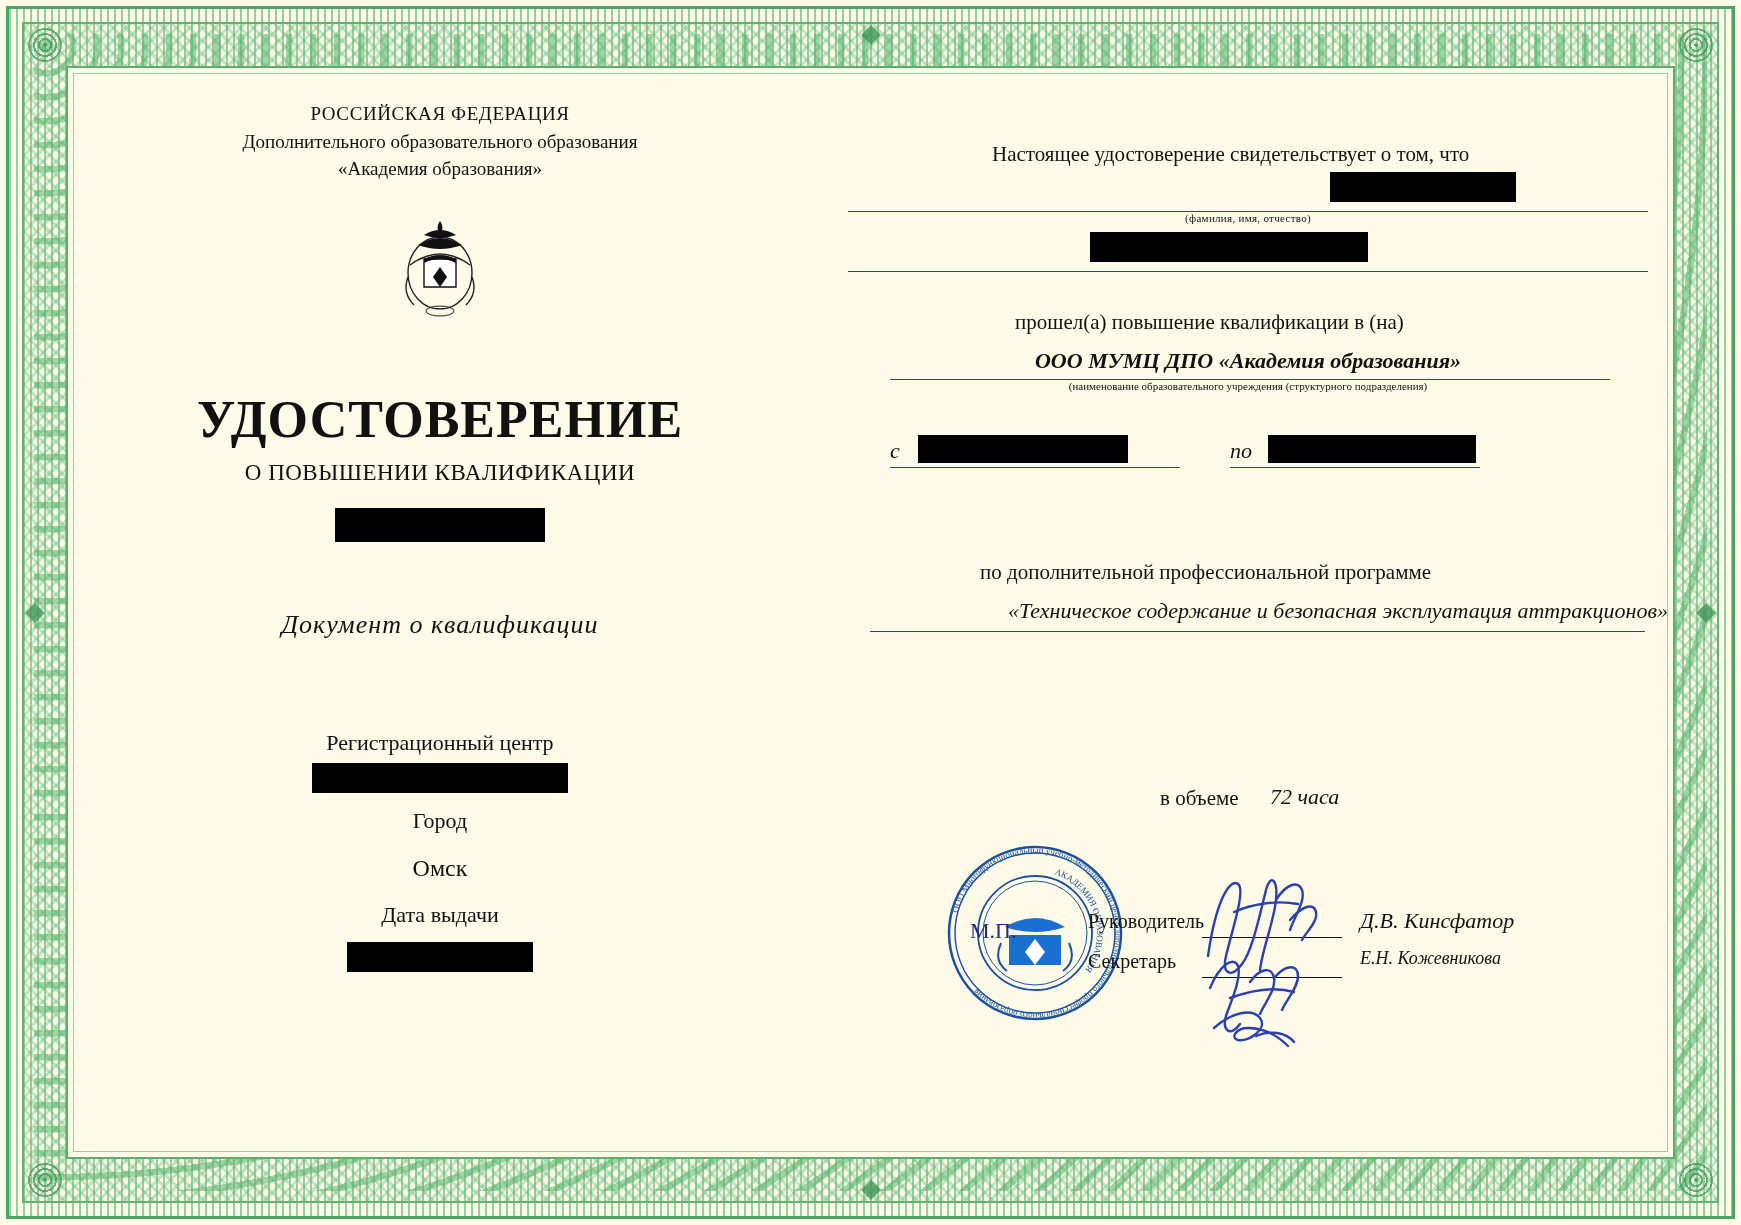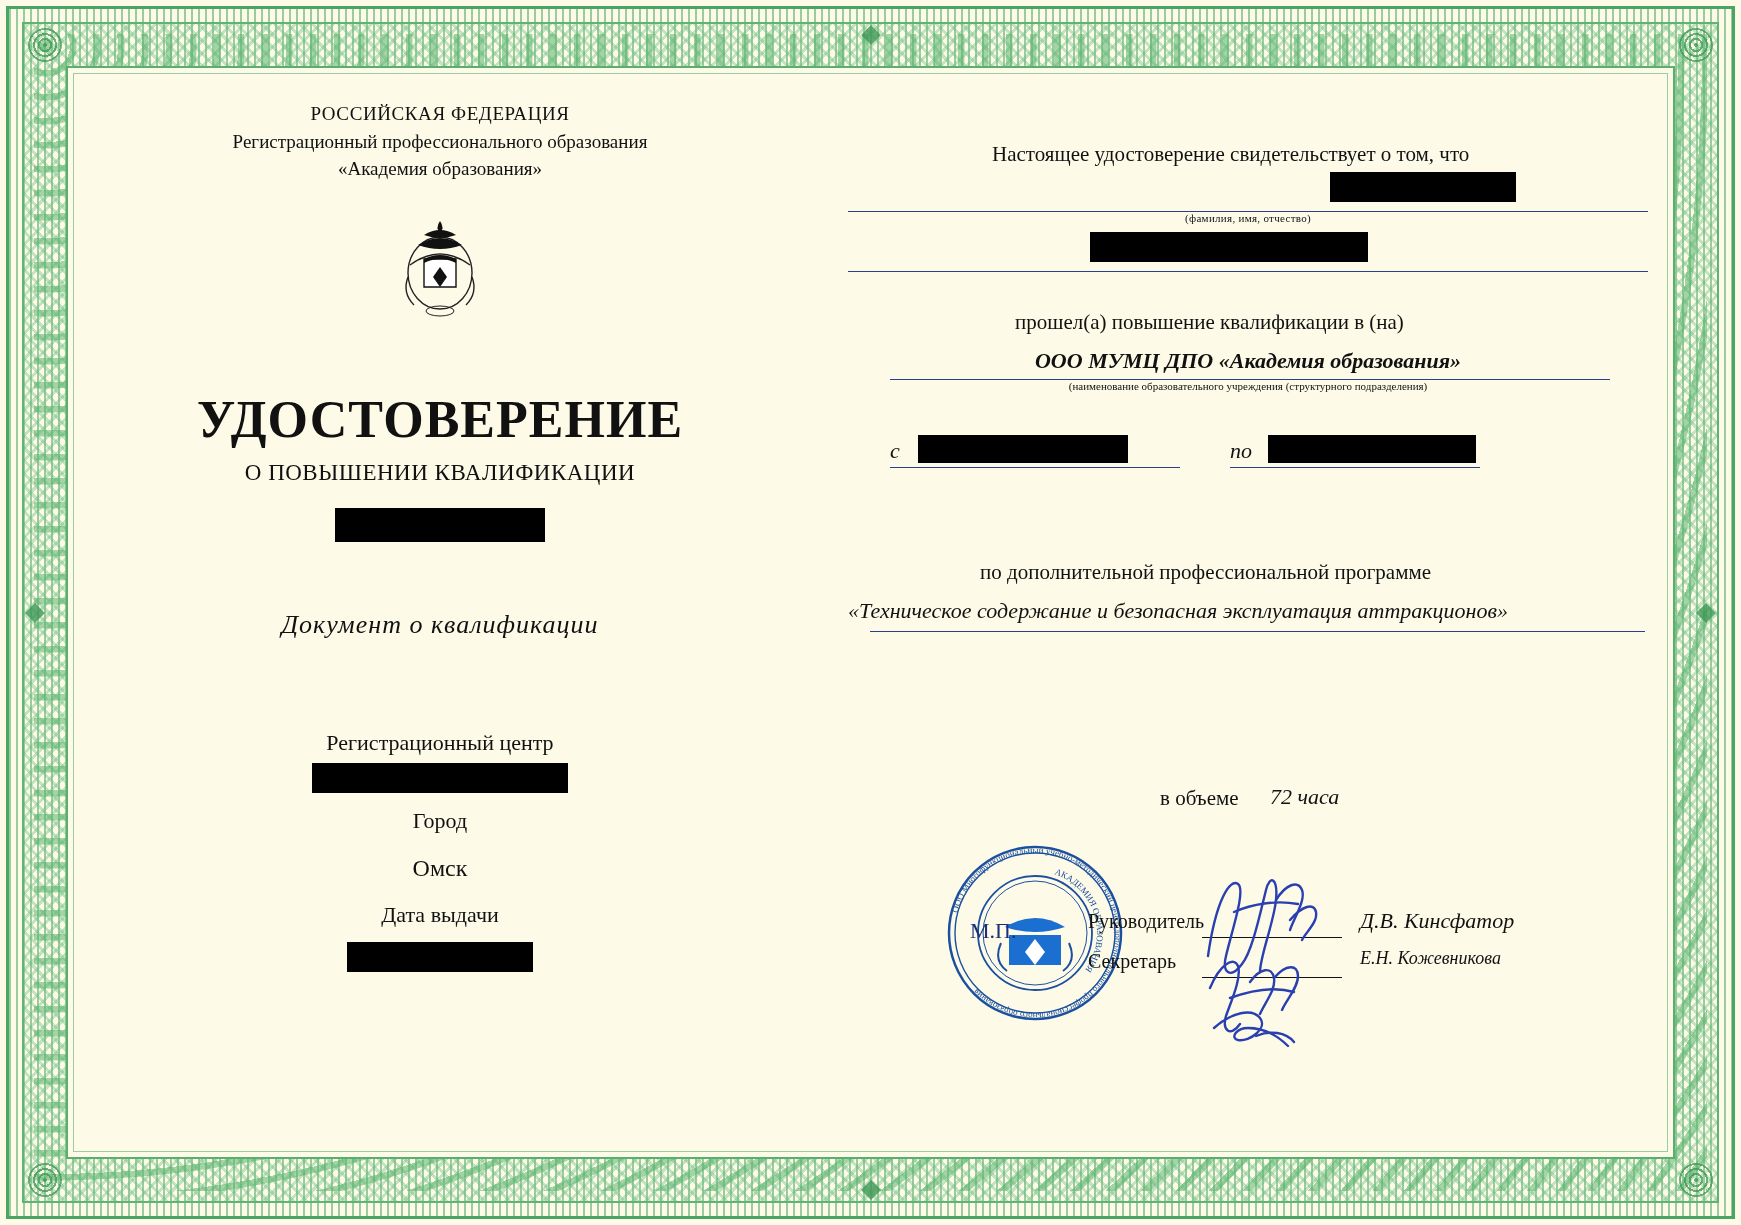--- a/index.html
+++ b/index.html
@@ -335,21 +335,21 @@
     position: absolute;
     left: 150px;
     top: 490px;
     font-size: 21px;
   }
   .r-program-name {
     position: absolute;
     left: 18px;
     top: 528px;
     width: 820px;
-    text-align: left;
+    text-align: right;
     font-size: 22px;
     font-style: italic;
   }
   .line-program { left: 40px; top: 560px; width: 775px; }
 
   .volume-label {
     position: absolute;
     left: 330px;
     top: 716px;
     font-size: 21px;
@@ -435,21 +435,21 @@
   <div class="edge-diamond bottom"></div>
   <div class="edge-diamond left"></div>
   <div class="edge-diamond right"></div>
 
   <div class="content">
 
     <div class="left-col">
 
       <div class="org-header">
         <div class="org-line1">РОССИЙСКАЯ ФЕДЕРАЦИЯ</div>
-        <div class="org-line">Регистрационный профессионального образования</div>
+        <div class="org-line">Дополнительного образовательного образования</div>
         <div class="org-line">«Академия образования»</div>
       </div>
 
       <div class="emblem">
         <svg viewBox="0 0 92 110" width="92" height="110">
           <g fill="none" stroke="#1a1a1a" stroke-width="1.4">
             <ellipse cx="46" cy="58" rx="32" ry="36" stroke="#222" fill="#fdfbe8"></ellipse>
             <path d="M16 50 q30 -22 60 0" stroke="#222"></path>
           </g>
           <path d="M46 6 q-5 7 0 12 q5 -5 0 -12z" fill="#111"></path>

